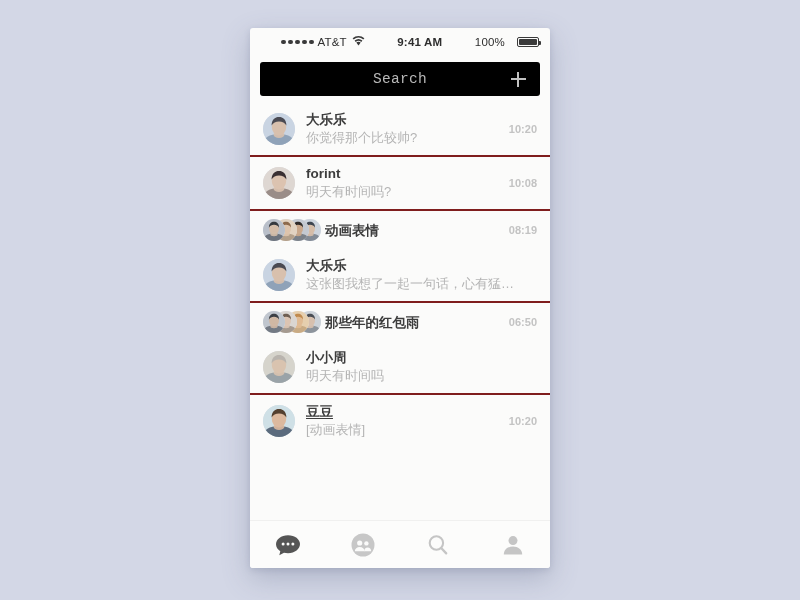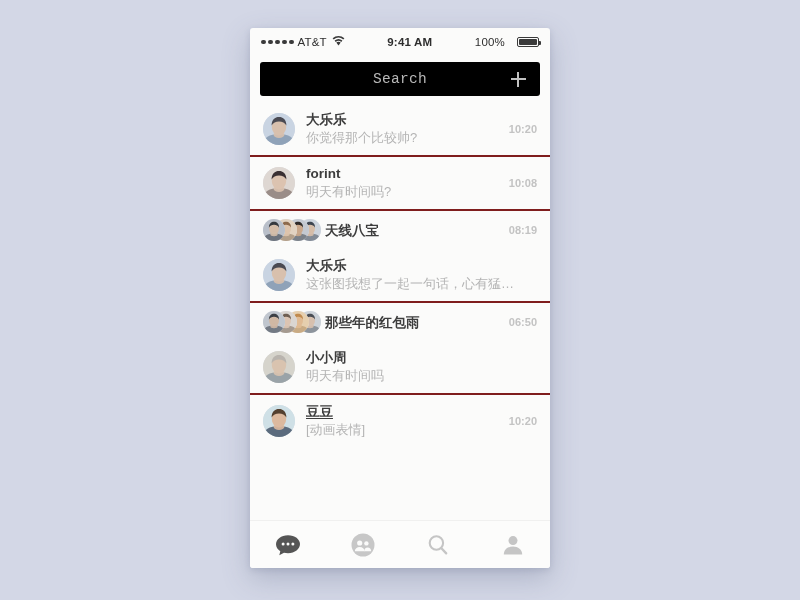--- a/index.html
+++ b/index.html
@@ -32,20 +32,21 @@
   
   #status-bar {
     height: 28px;
     flex: 0 0 28px;
     display: flex;
     align-items: center;
     padding: 0 11px;
     font-size: 11.5px;
     color: #333;
     letter-spacing: .2px;
+    margin-left: 20px;
   }
   .sb-left { display: flex; align-items: center; gap: 4px; }
   .dots { display: flex; gap: 2.5px; align-items: center; }
   .dots i {
     width: 4.5px; height: 4.5px; border-radius: 50%;
     background: #3a3a3a; display: block;
   }
   .carrier { font-size: 11.5px; color: #2e2e2e; }
   .wifi { margin-left: 1px; display:block; }
   .sb-center { flex: 1; text-align: center; font-size: 11.5px; font-weight: bold; color: #2e2e2e; }
@@ -314,21 +315,21 @@
               <svg viewBox="0 0 32 32" preserveAspectRatio="xMidYMid slice">
                 <rect width="32" height="32" fill="#cdd4dd"></rect>
                 <path d="M0 32 c0-7.5 6.6-11 16-11 s16 3.5 16 11 Z" fill="#838b96"></path>
                 <ellipse cx="16" cy="14" rx="7.2" ry="8.4" fill="#d6bda8"></ellipse>
                 <path d="M8.6 12.6 C8.6 6.6 12 4 16 4 s7.4 2.6 7.4 8.6 c-1.6-3-4-4.2-7.4-4.2 s-5.8 1.2-7.4 4.2 Z" fill="#3e4550"></path>
                 <ellipse cx="16" cy="21.8" rx="5.4" ry="3.2" fill="#d6bda8" opacity=".9"></ellipse>
               </svg>
             </div>
           </div>
           <div class="row-text">
-            <div class="name">天线八宝</div>
+            <div class="name">动画表情</div>
           </div>
           <div class="time">08:19</div>
         </div>
         <div class="row">
           <div class="avatar">
             <svg viewBox="0 0 32 32" preserveAspectRatio="xMidYMid slice">
               <rect width="32" height="32" fill="#c9d4e2"></rect>
               <path d="M0 32 c0-7.5 6.6-11 16-11 s16 3.5 16 11 Z" fill="#8fa2b8"></path>
               <ellipse cx="16" cy="14" rx="7.2" ry="8.4" fill="#d8c0ad"></ellipse>
               <path d="M8.6 12.6 C8.6 6.6 12 4 16 4 s7.4 2.6 7.4 8.6 c-1.6-3-4-4.2-7.4-4.2 s-5.8 1.2-7.4 4.2 Z" fill="#4a4a52"></path>

